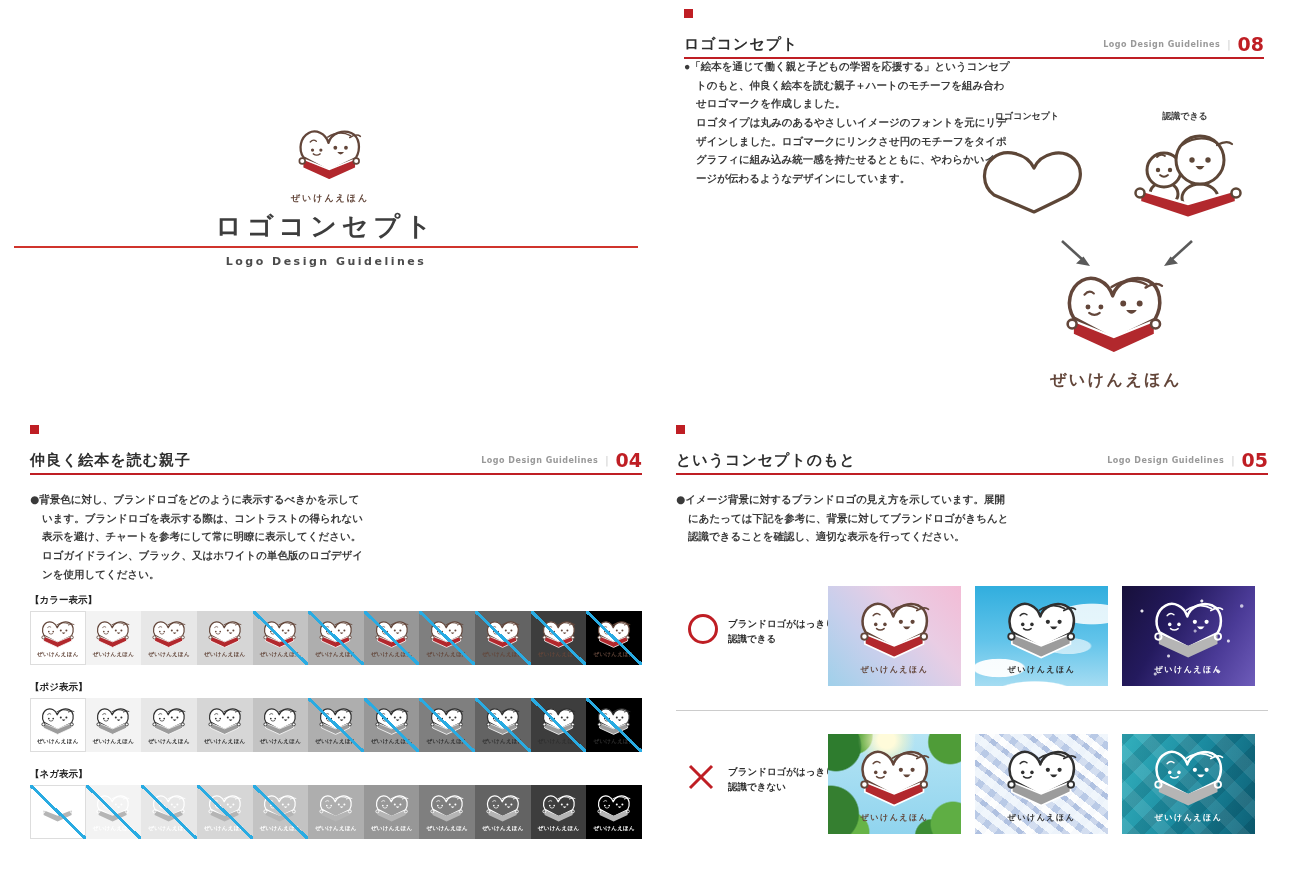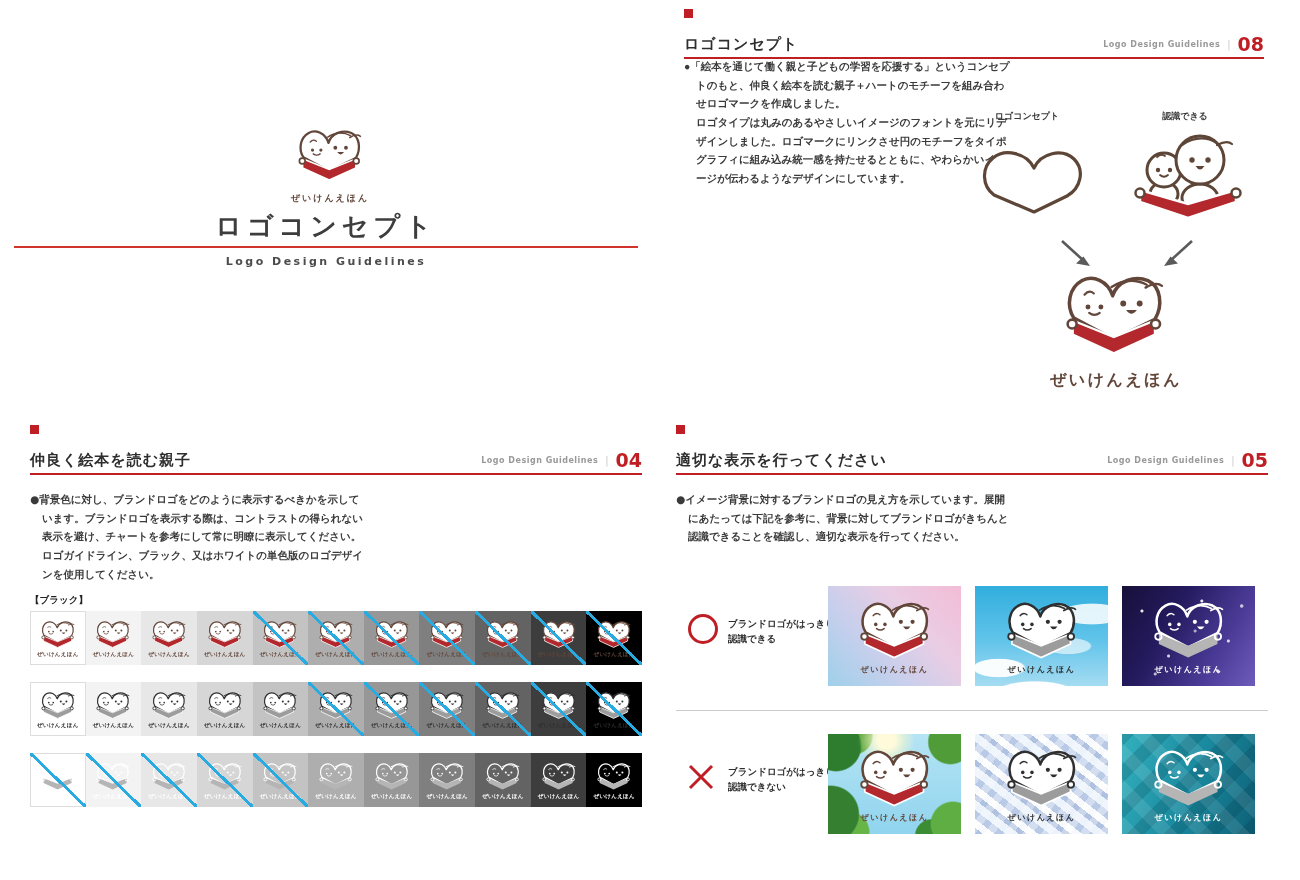--- a/index.html
+++ b/index.html
@@ -205,21 +205,21 @@
       </div>
       <div class="ph-right">
         <span class="ph-meta">Logo Design Guidelines</span>
         <span class="ph-sep">|</span>
         <span class="ph-num">04</span>
       </div>
     </div>
     <div class="ph-line"></div>
     <div class="body" style="top:40px;width:324px;"><span>●</span><span>背景色に対し、ブランドロゴをどのように表示するべきかを示しています。ブランドロゴを表示する際は、コントラストの得られない表示を避け、チャートを参考にして常に明瞭に表示してください。ロゴガイドライン、ブラック、又はホワイトの単色版のロゴデザインを使用してください。</span></div>
     <div class="rows">
-        <div class="row-label">【ブラック】</div>
+        <div class="row-label">【カラー表示】</div>
         <div class="strip">
           <div class="swatch bordered" style="background: rgb(255, 255, 255);">
             <svg width="40" height="32" viewBox="0 0 100 80">
     <path d="M48,22 C44,9 31,4 22,9 C11,15 8,30 15,41 L49,59 L84,42 C91,30 89,14 78,9 C67,4.5 52,9 48,22 Z" fill="#ffffff" stroke="#63463a" stroke-width="3" stroke-linejoin="round"></path>
     <path d="M14,43 L49,57 L84,43 L84,55 L49,71 L14,55 Z" fill="#b2282d" stroke="#ffffff" stroke-width="2"></path>
     <circle cx="13.5" cy="46" r="3.8" fill="#ffffff" stroke="#63463a" stroke-width="2.2"></circle>
     <circle cx="84.5" cy="46" r="3.8" fill="#ffffff" stroke="#63463a" stroke-width="2.2"></circle>
     <circle cx="27" cy="31.5" r="2.1" fill="#63463a"></circle>
     <circle cx="38" cy="31.5" r="2.1" fill="#63463a"></circle>
     <path d="M28,36.5 Q32.5,40 37,36.5" fill="none" stroke="#63463a" stroke-width="1.8" stroke-linecap="round"></path>
@@ -406,20 +406,21 @@
     <path d="M24,21 Q28,16.5 32,20" fill="none" stroke="#63463a" stroke-width="1.8" stroke-linecap="round"></path>
     <circle cx="57" cy="28.5" r="2.5" fill="#63463a"></circle>
     <circle cx="71" cy="28.5" r="2.5" fill="#63463a"></circle>
     <path d="M59.5,34 Q64,40.5 68.5,34 Z" fill="#63463a"></path>
     <path d="M47,14.5 Q62,5 77,12.5" fill="none" stroke="#63463a" stroke-width="2" stroke-linecap="round"></path>
     <path d="M76,15 Q85,9.5 90,13.5" fill="none" stroke="#63463a" stroke-width="2" stroke-linecap="round"></path>
   </svg>
             <div class="sw-type" style="color:#63463a">ぜいけんえほん</div>
           </div>
         </div>
+        <div class="row-label">【ポジ表示】</div>
         <div class="strip">
           <div class="swatch bordered" style="background: rgb(255, 255, 255);">
             <svg width="40" height="32" viewBox="0 0 100 80">
     <path d="M48,22 C44,9 31,4 22,9 C11,15 8,30 15,41 L49,59 L84,42 C91,30 89,14 78,9 C67,4.5 52,9 48,22 Z" fill="#ffffff" stroke="#2f2f2f" stroke-width="3" stroke-linejoin="round"></path>
     <path d="M14,43 L49,57 L84,43 L84,55 L49,71 L14,55 Z" fill="#9c9c9c" stroke="#ffffff" stroke-width="2"></path>
     <circle cx="13.5" cy="46" r="3.8" fill="#ffffff" stroke="#2f2f2f" stroke-width="2.2"></circle>
     <circle cx="84.5" cy="46" r="3.8" fill="#ffffff" stroke="#2f2f2f" stroke-width="2.2"></circle>
     <circle cx="27" cy="31.5" r="2.1" fill="#2f2f2f"></circle>
     <circle cx="38" cy="31.5" r="2.1" fill="#2f2f2f"></circle>
     <path d="M28,36.5 Q32.5,40 37,36.5" fill="none" stroke="#2f2f2f" stroke-width="1.8" stroke-linecap="round"></path>
@@ -606,20 +607,21 @@
     <path d="M24,21 Q28,16.5 32,20" fill="none" stroke="#2f2f2f" stroke-width="1.8" stroke-linecap="round"></path>
     <circle cx="57" cy="28.5" r="2.5" fill="#2f2f2f"></circle>
     <circle cx="71" cy="28.5" r="2.5" fill="#2f2f2f"></circle>
     <path d="M59.5,34 Q64,40.5 68.5,34 Z" fill="#2f2f2f"></path>
     <path d="M47,14.5 Q62,5 77,12.5" fill="none" stroke="#2f2f2f" stroke-width="2" stroke-linecap="round"></path>
     <path d="M76,15 Q85,9.5 90,13.5" fill="none" stroke="#2f2f2f" stroke-width="2" stroke-linecap="round"></path>
   </svg>
             <div class="sw-type" style="color:#2f2f2f">ぜいけんえほん</div>
           </div>
         </div>
+        <div class="row-label">【ネガ表示】</div>
         <div class="strip">
           <div class="swatch slashed bordered" style="background: rgb(255, 255, 255);">
             <svg width="40" height="32" viewBox="0 0 100 80">
     <path d="M48,22 C44,9 31,4 22,9 C11,15 8,30 15,41 L49,59 L84,42 C91,30 89,14 78,9 C67,4.5 52,9 48,22 Z" fill="none" stroke="#ffffff" stroke-width="3" stroke-linejoin="round"></path>
     <path d="M14,43 L49,57 L84,43 L84,55 L49,71 L14,55 Z" fill="#b5b5b5" stroke="none" stroke-width="2"></path>
     <circle cx="13.5" cy="46" r="3.8" fill="none" stroke="#ffffff" stroke-width="2.2"></circle>
     <circle cx="84.5" cy="46" r="3.8" fill="none" stroke="#ffffff" stroke-width="2.2"></circle>
     <circle cx="27" cy="31.5" r="2.1" fill="#ffffff"></circle>
     <circle cx="38" cy="31.5" r="2.1" fill="#ffffff"></circle>
     <path d="M28,36.5 Q32.5,40 37,36.5" fill="none" stroke="#ffffff" stroke-width="1.8" stroke-linecap="round"></path>
@@ -813,21 +815,21 @@
             <div class="sw-type" style="color:#ffffff">ぜいけんえほん</div>
           </div>
         </div>
       </div>
   </div>
 
   <div class="page" id="page05" style="left:676px;top:450px;width:592px;">
     <div class="ph">
       <div class="ph-left">
         <span class="sq"></span>
-        <span class="ph-title">適切な表示を行ってください</span>
+        <span class="ph-title">というコンセプトのもと</span>
       </div>
       <div class="ph-right">
         <span class="ph-meta">Logo Design Guidelines</span>
         <span class="ph-sep">|</span>
         <span class="ph-num">05</span>
       </div>
     </div>
     <div class="ph-line"></div>
     <div class="body" style="top:40px;width:322px;"><span>●</span><span>イメージ背景に対するブランドロゴの見え方を示しています。展開にあたっては下記を参考に、背景に対してブランドロゴがきちんと認識できることを確認し、適切な表示を行ってください。</span></div>
 

